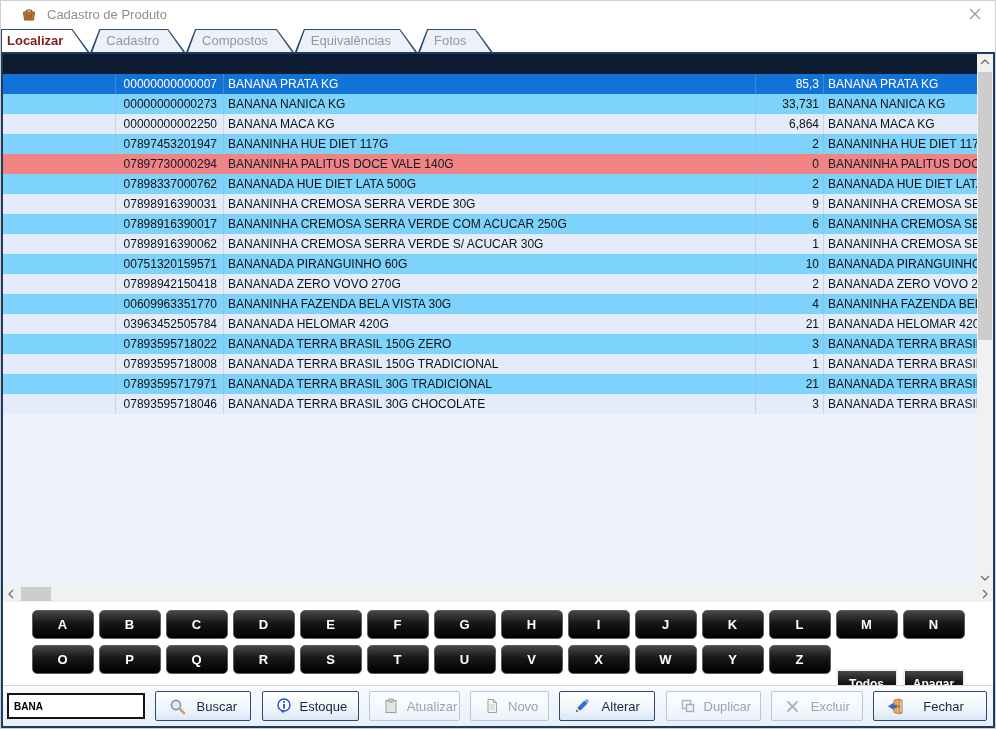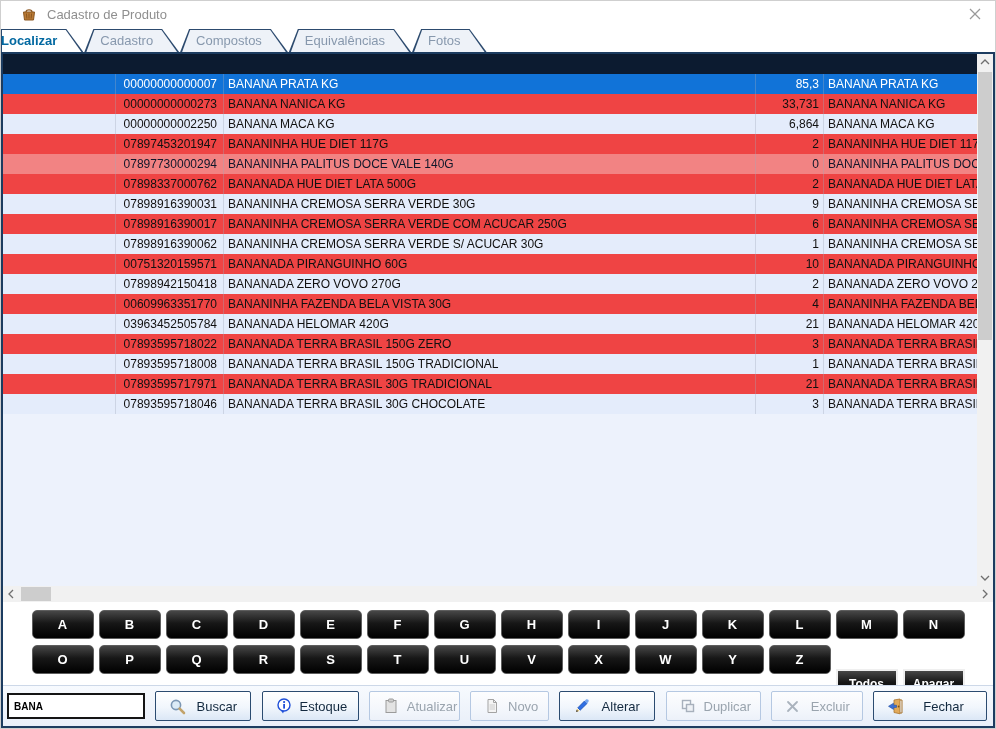--- a/index.html
+++ b/index.html
@@ -16,33 +16,33 @@
 
   
   .tabbar { height: 25px; display: flex; align-items: flex-end; background: #fff; flex: 0 0 auto; }
   .tab { position: relative; height: 23px; margin-right: 1px; }
   .tab .shape, .tab .fill { position: absolute; display: block; }
   .tab .shape { inset: 0; background: #2c4a6e; clip-path: polygon(0 100%, 9px 0, calc(100% - 17px) 0, 100% 100%); }
   .tab .fill  { inset: 1px 0 0 0; background: #eef2f8; clip-path: polygon(2px 100%, 10px 0, calc(100% - 17.6px) 0, calc(100% - 2px) 100%); }
   .tab .tlabel { position: relative; display: block; padding: 4px 26px 0 16px; font-size: 13px; color: #8798ad; }
   .tab.active .shape { clip-path: polygon(0 100%, 0 0, calc(100% - 17px) 0, 100% 100%); }
   .tab.active .fill { inset: 1px 0 0 1px; background: #ffffff; clip-path: polygon(0 100%, 0 0, calc(100% - 17.6px) 0, calc(100% - 2px) 100%); }
-  .tab.active .tlabel { font-weight: bold; color: #0369a1; padding-left: 0; }
+  .tab.active .tlabel { font-weight: bold; color: #7f1d1d; padding-left: 6px; }
 
   
   .main { flex: 1; border: 2px solid #1c3c60; display: flex; flex-direction: column; background: #fff; }
 
   
   .gridwrap { height: 548px; flex: 0 0 auto; display: grid; grid-template-columns: 1fr 16px; grid-template-rows: 1fr 16px; }
   .gridmain { grid-column: 1; grid-row: 1; display: flex; flex-direction: column; overflow: hidden; }
   .ghead { height: 20px; flex: 0 0 auto; display: flex; background: #0c1b30; }
   .ghead .hcell { color: #fff; font-size: 12px; font-weight: bold; padding: 3px 16px 0 4px; border-right: 1px solid rgba(255,255,255,.45); white-space: nowrap; overflow: hidden; margin-top: 36px; }
   .ghead .hcell:last-child { border-right: none; }
   .gbody { flex: 1; background: #edf2fc; overflow: hidden; }
-  .grow { display: flex; height: 20px; background: #ef4444; }
+  .grow { display: flex; height: 20px; background: #7dd3fc; }
   .grow:nth-child(odd) { background: #e4ecfb; }
   .grow.selected { background: #1173d8 !important; color: #fff; }
   .grow.zero { background: #f28383 !important; color: #0f172a; }
   .cell { font-size: 12px; padding: 3px 4px 0 4px; white-space: nowrap; overflow: hidden; border-right: 1px solid rgba(160,170,185,.35); color: inherit; }
   .grow { color: #101010; }
   .c-codigo { width: 113px; flex: 0 0 113px; }
   .c-ean { width: 108px; flex: 0 0 108px; text-align: right; padding-right: 6px; }
   .c-descricao { width: 532px; flex: 0 0 532px; }
   .c-estoque { width: 68px; flex: 0 0 68px; text-align: right; padding-right: 4px; }
   .c-sucinta { flex: 1; border-right: none; }

